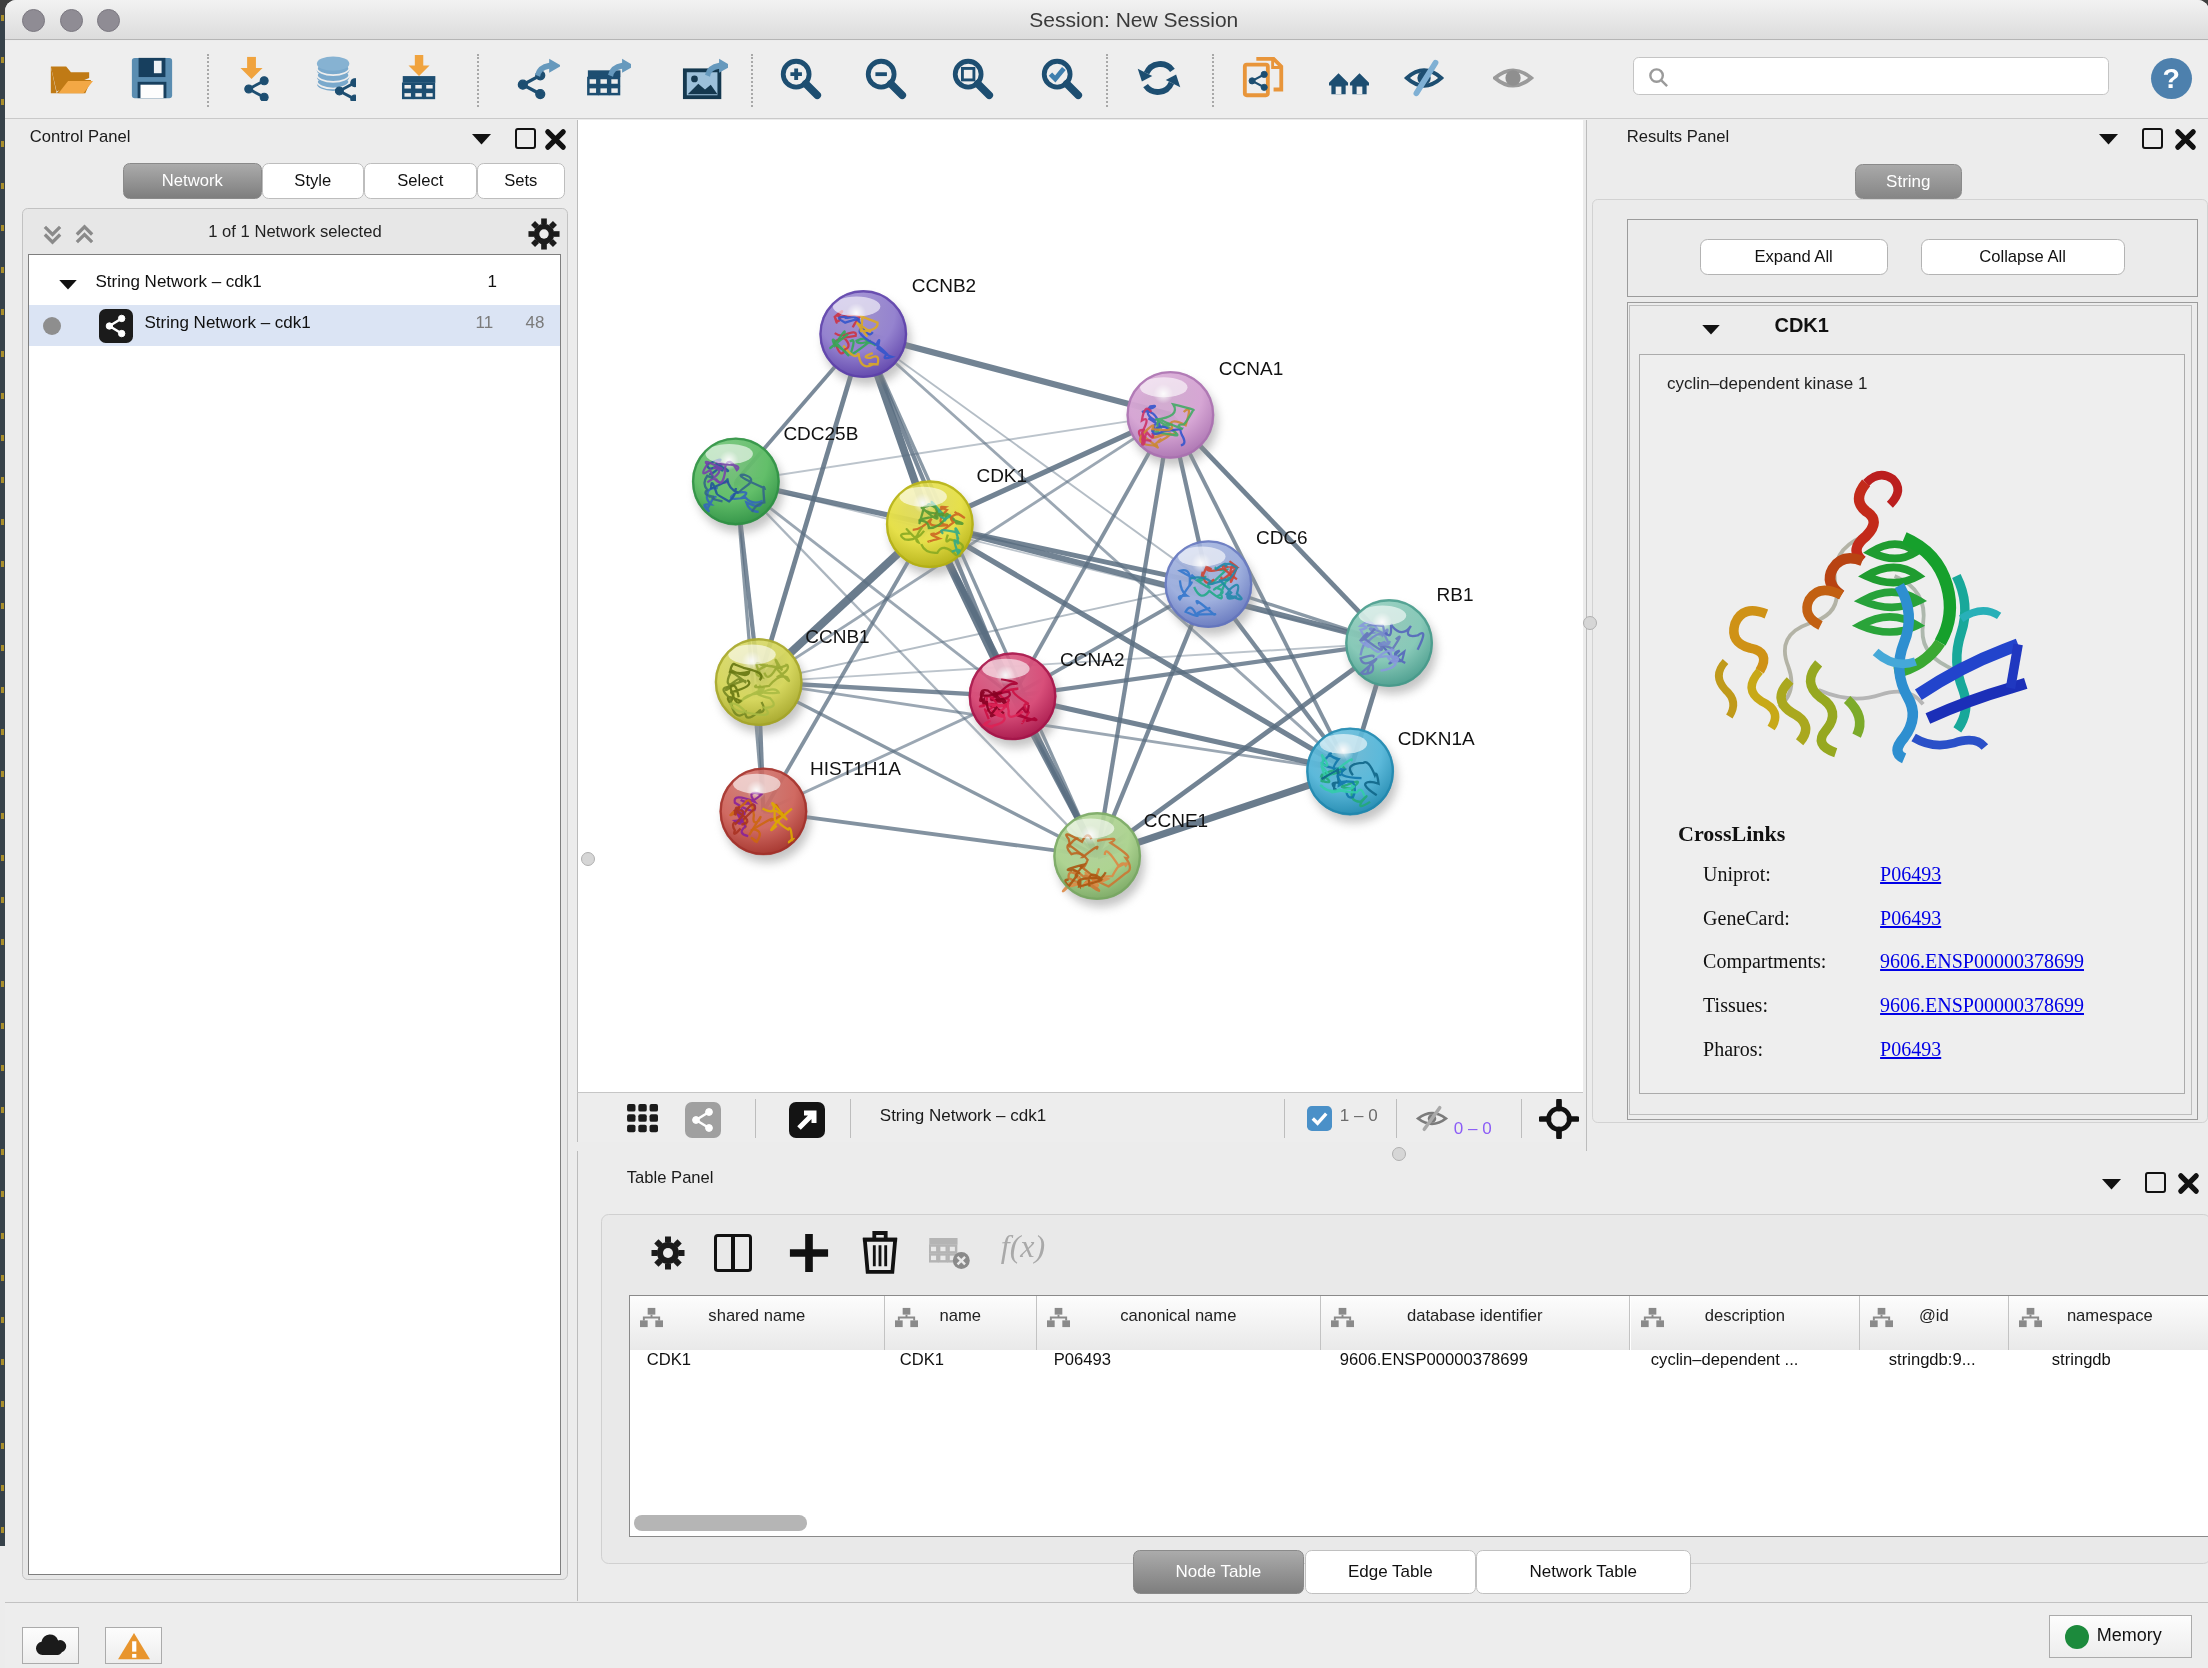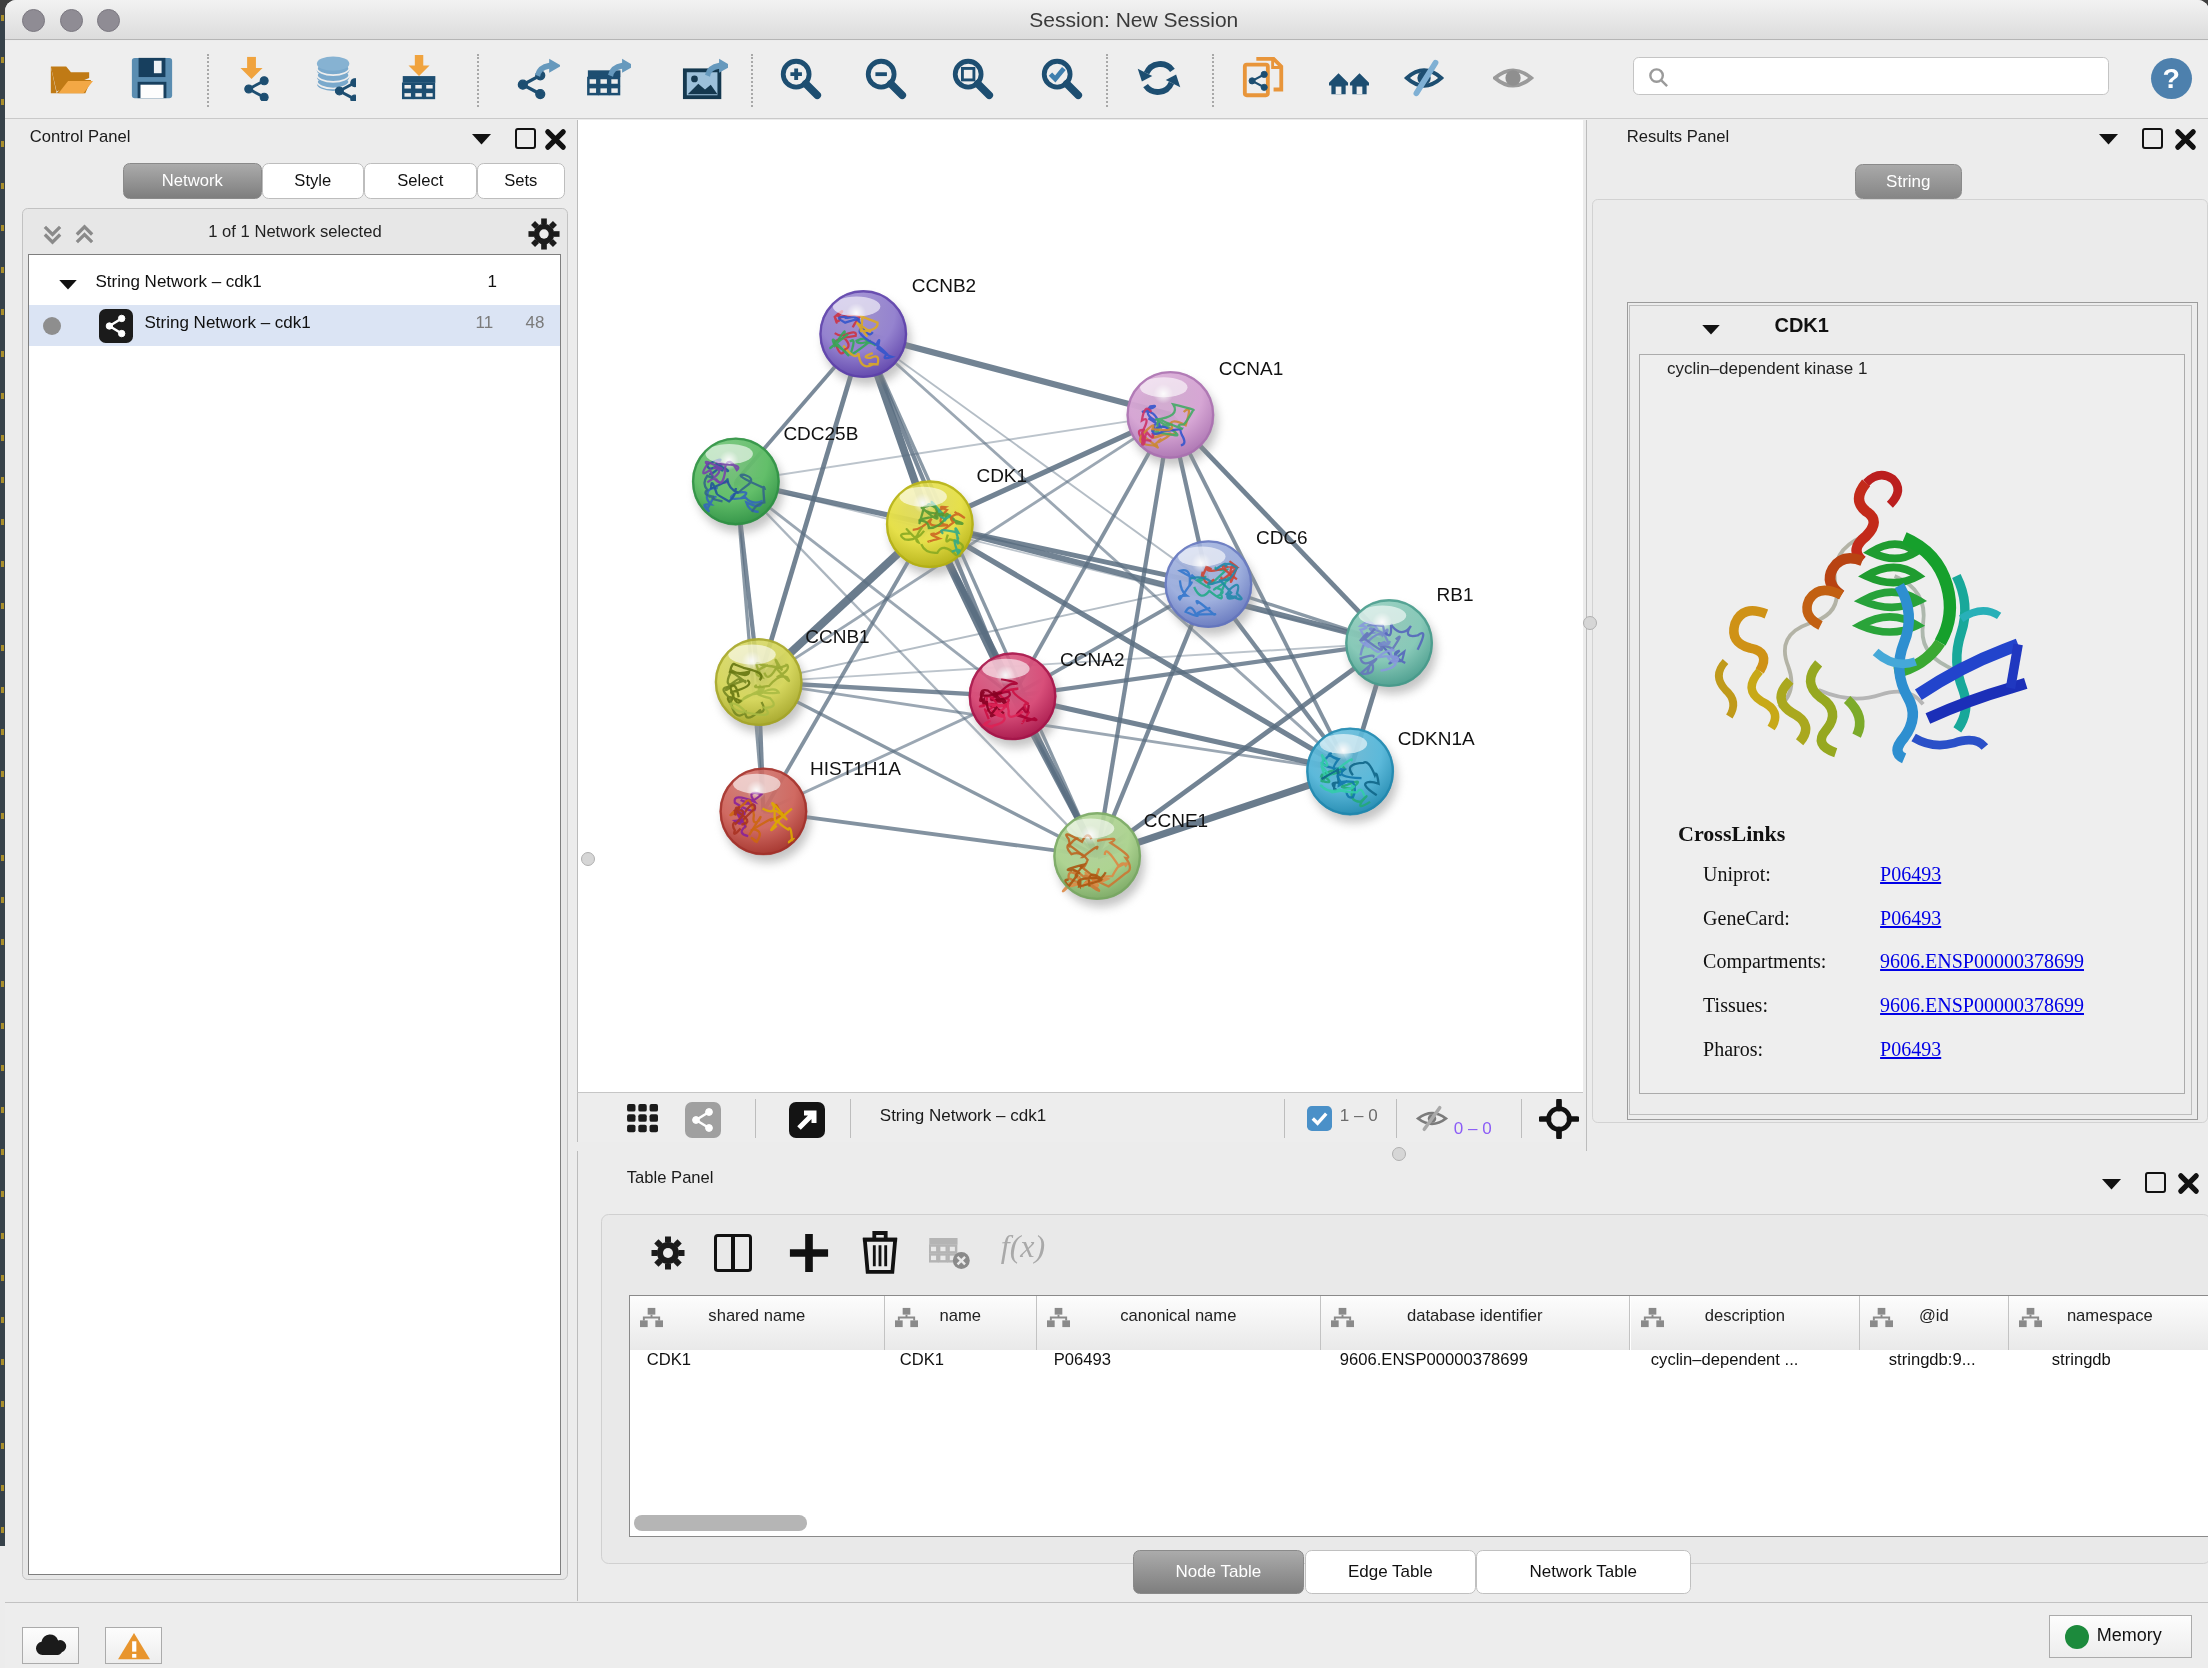--- a/index.html
+++ b/index.html
@@ -625,30 +625,34 @@
 <div class="ptitle abs" style="left:40px;top:6.7px">Results Panel</div>
 <svg class="abs" style="left:511px;top:13.3px" width="21" height="12.4" viewBox="0 0 22 13">
         <path d="M1 1 L21 1 L11 12 Z" fill="#111"></path>
       </svg>
 <div class="abs" style="left:555px;top:7.6px;width:21px;height:21px;border:2.9px solid #111;border-radius:2.9px"></div>
 <svg class="abs" style="left:587px;top:7.6px" width="23" height="23" viewBox="0 0 24 24">
         <path d="M4 4 L20 20 M20 4 L4 20" stroke="#111" stroke-width="5.5" stroke-linecap="round"></path>
       </svg>
 <div id="stringtab">String</div>
 <div id="rtabbox">
+<div id="expbox">
+<div class="btn" style="left:72px;width:188px">Expand All</div>
+<div class="btn" style="left:293px;width:204px">Collapse All</div>
+</div>
 <div id="treebox">
 <div id="treebox2">
 <div id="cdk1hdr">
 <svg class="abs" style="left:70px;top:17px" width="20" height="11.4" viewBox="0 0 22 13">
                 <path d="M1 1 L21 1 L11 12 Z" fill="#111"></path>
               </svg>
 <div class="abs" style="left:143px;top:7.6px;font-size:20px;font-weight:bold;color:#111">CDK1</div>
 </div>
 <div id="innerbox">
-<div class="abs" style="left:27px;top:4px;font-size:17px;color:#222">cyclin–dependent kinase 1</div>
+<div class="abs" style="left:27px;top:19px;font-size:17px;color:#222">cyclin–dependent kinase 1</div>
 <svg class="abs" style="left:36px;top:107px" width="366" height="304" viewBox="0 0 385 320">
                 <path d="M205 75 Q160 90 168 130 Q175 160 140 170 Q105 182 118 215 Q128 242 108 258" fill="none" stroke="#b3b3a6" stroke-width="4"></path>
                 <path d="M230 120 Q265 135 260 170 Q255 200 285 215 Q310 226 300 255" fill="none" stroke="#adb8ad" stroke-width="4"></path>
                 <path d="M150 240 Q185 255 215 245 Q245 235 260 255" fill="none" stroke="#b5b5b5" stroke-width="4"></path>
                 <path d="M225 45 Q240 30 228 18 Q214 8 200 22" fill="none" stroke="#bb1e1e" stroke-width="9"></path>
                 <path d="M200 22 Q185 40 200 52 Q216 62 200 78 Q182 92 196 104" fill="none" stroke="#c32a1a" stroke-width="11"></path>
                 <path d="M196 104 Q175 96 165 112 Q156 128 174 140" fill="none" stroke="#b84312" stroke-width="11"></path>
                 <path d="M174 140 Q150 128 140 145 Q132 162 152 172" fill="none" stroke="#c26012" stroke-width="10"></path>
                 <path d="M95 160 Q70 150 62 170 Q56 190 78 196 Q100 200 88 220" fill="none" stroke="#cf9216" stroke-width="10"></path>
                 <path d="M88 220 Q70 240 90 252 Q112 262 100 280" fill="none" stroke="#c8a918" stroke-width="9"></path>

